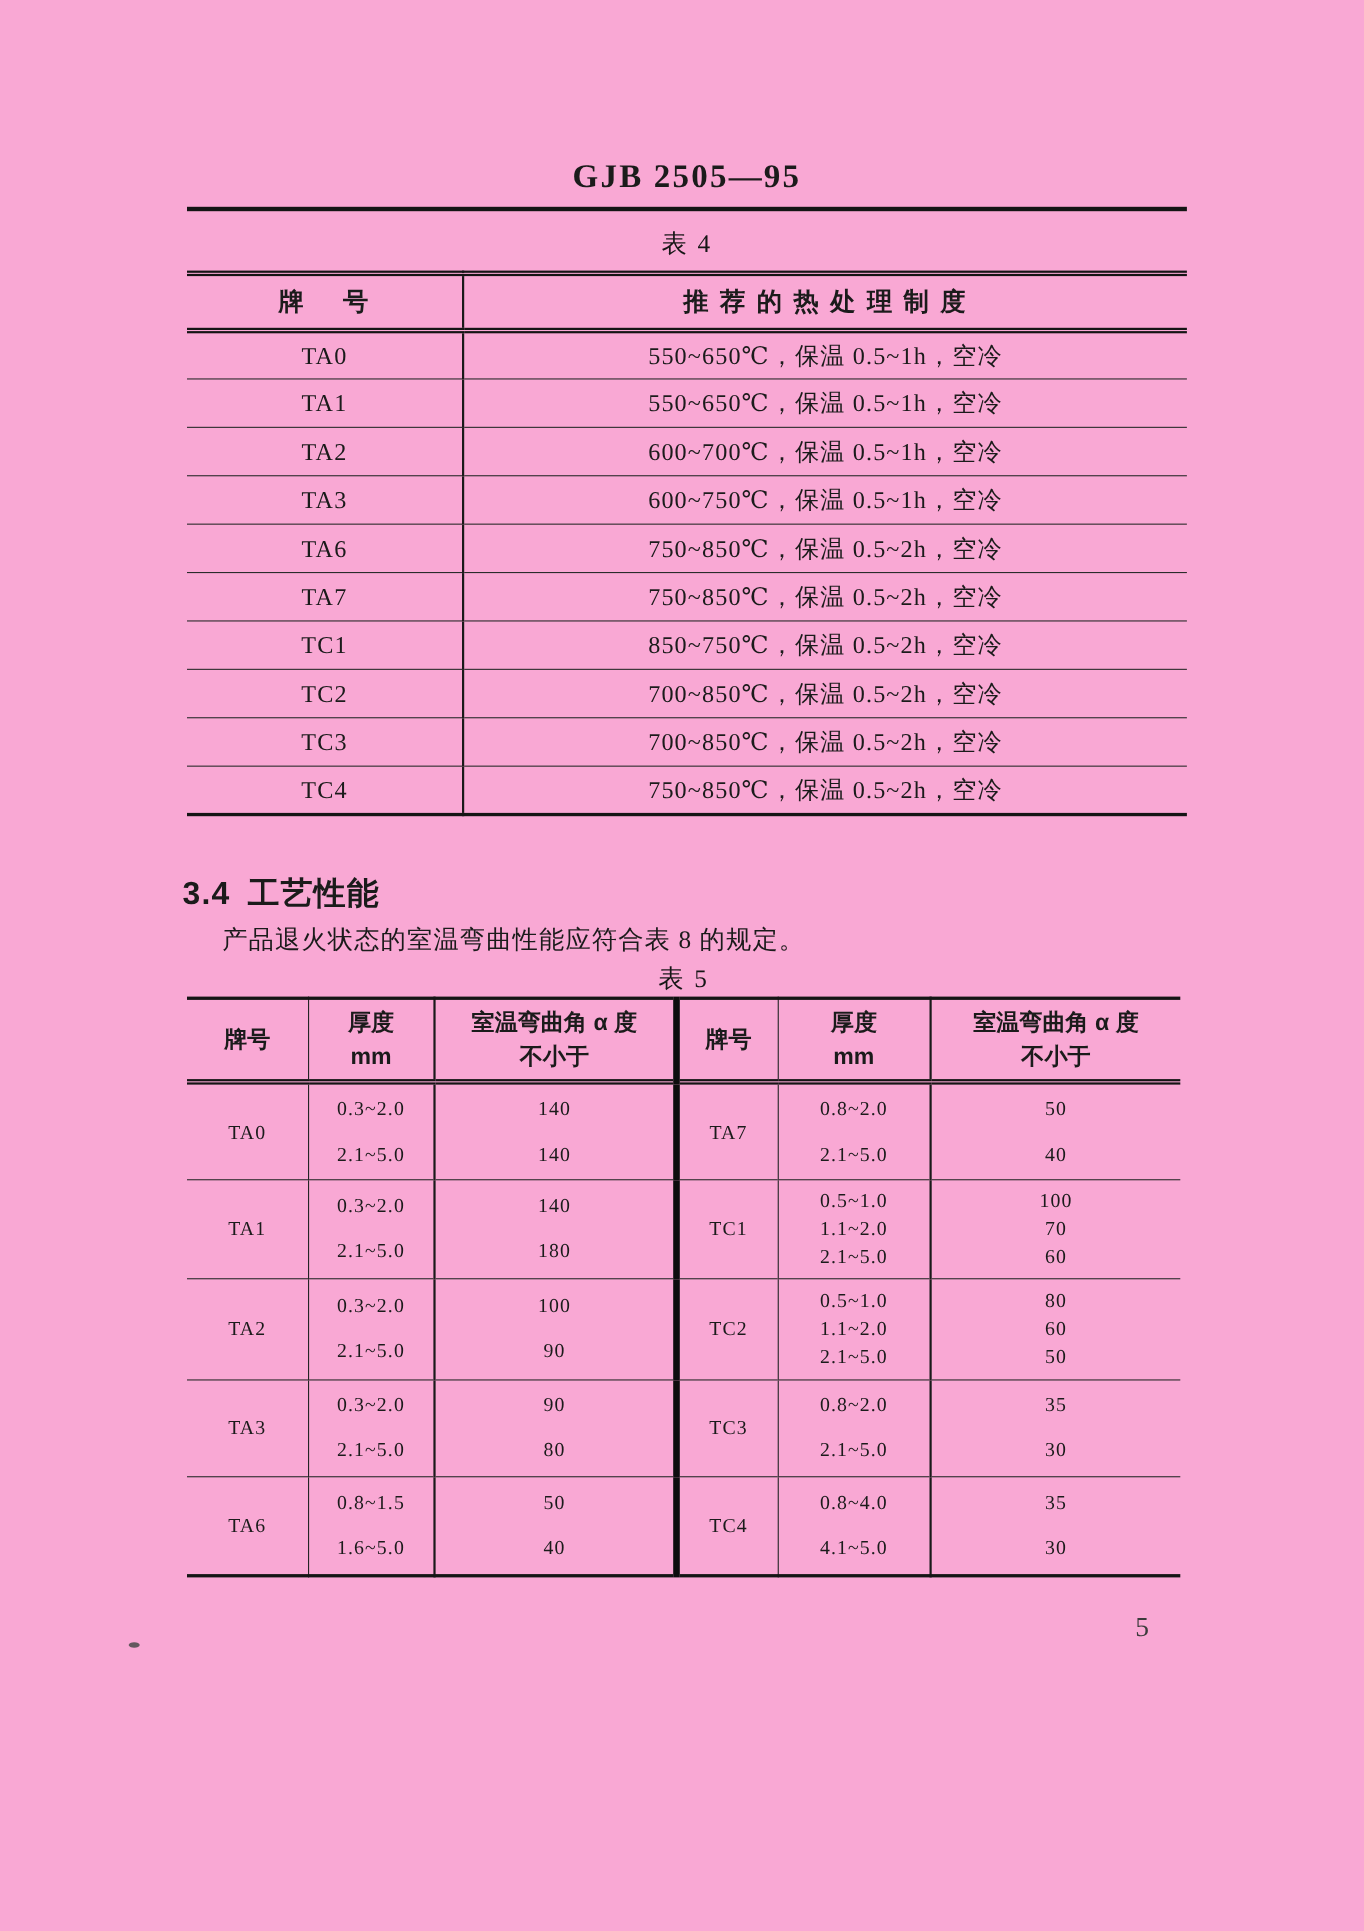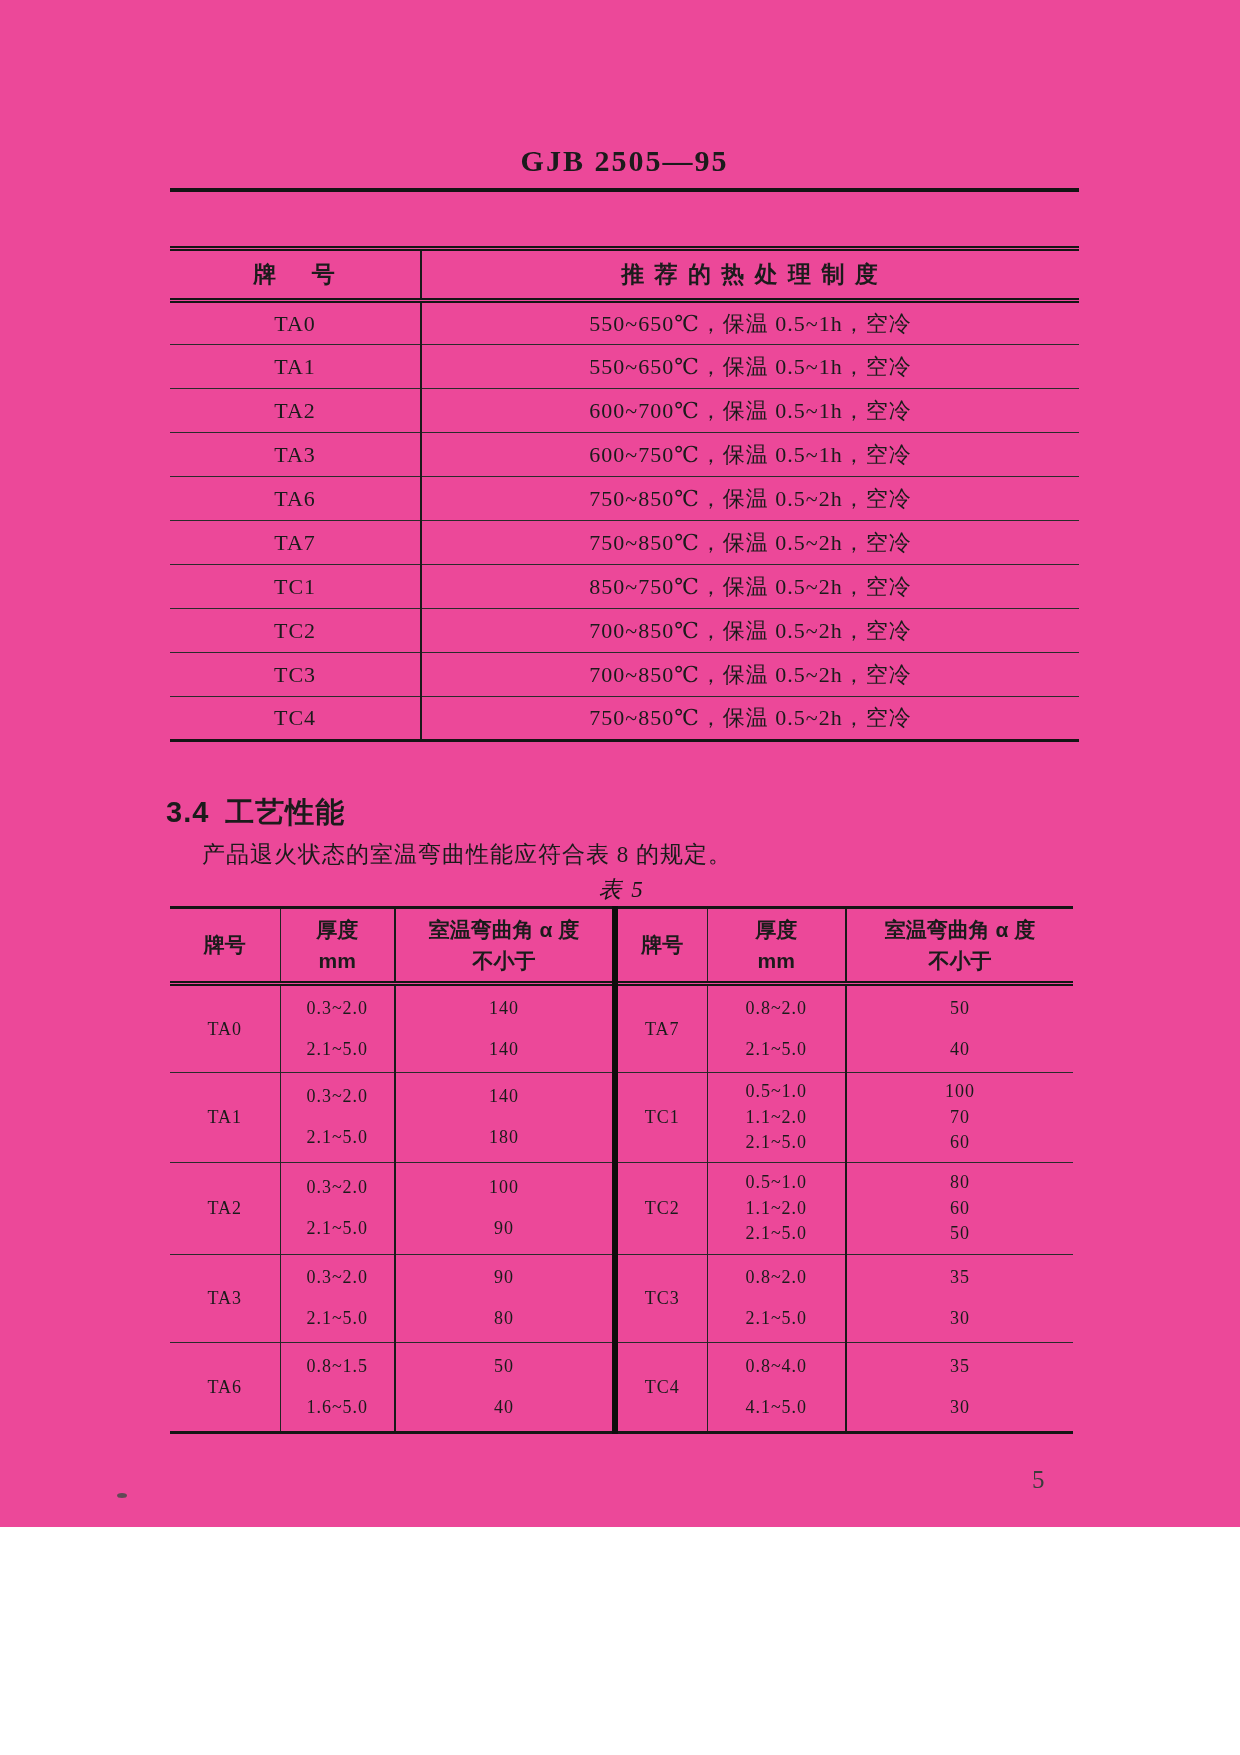--- a/index.html
+++ b/index.html
@@ -1,38 +1,38 @@
 <!DOCTYPE html>
 <html><head>
 <meta charset="utf-8">
 <style>
   * { margin:0; padding:0; box-sizing:border-box; }
   html,body { background:#ffffff; }
   body { font-family:"Liberation Serif","DejaVu Serif",serif; color:#1b1b1b; }
 
-  .page { position:relative; width:1240px; height:1527px; background:#ec4899; overflow:hidden; }
+  .page { position:relative; width:1240px; height:1755px; background:#f9a8d4; overflow:hidden; }
 
   
   .doc-code {
     position:absolute; top:144px; left:170px; width:909px;
     text-align:center; font-weight:bold; font-size:30px; letter-spacing:2px;
     font-family:"Liberation Serif","DejaVu Serif",serif;
   }
   .header-rule {
     position:absolute; top:188px; left:170px; width:909px; height:4px;
     background:#141414;
   }
 
   
   .t-caption {
     position:absolute; text-align:center; font-size:23px; color:#161616;
     letter-spacing:2px;
   }
   .t4-caption { top:206px; left:170px; width:909px; }
-  .t5-caption { top:874px; left:170px; width:903px;font-style:italic; }
+  .t5-caption { top:874px; left:170px; width:903px; }
 
   
   table { border-collapse:collapse; table-layout:fixed; }
   .t4 {
     position:absolute; top:246px; left:170px; width:909px;
     border-top:5px double #151515; border-bottom:3px solid #151515;
   }
   .t4 th {
     height:52px; font-size:23px; font-weight:bold;
     font-family:"Liberation Sans","DejaVu Sans",sans-serif;
@@ -95,20 +95,21 @@
   }
 </style>
 </head>
 <body>
 
 <div class="page">
 
   <div class="doc-code">GJB 2505—95</div>
   <div class="header-rule"></div>
 
+  <div class="t-caption t4-caption">表 4</div>
 
   <table class="t4">
     <colgroup>
         <col class="col-grade">
         <col>
       </colgroup>
     <thead>
       <tr>
         <th>牌    号</th>
         <th>推 荐 的 热 处 理 制 度</th>

